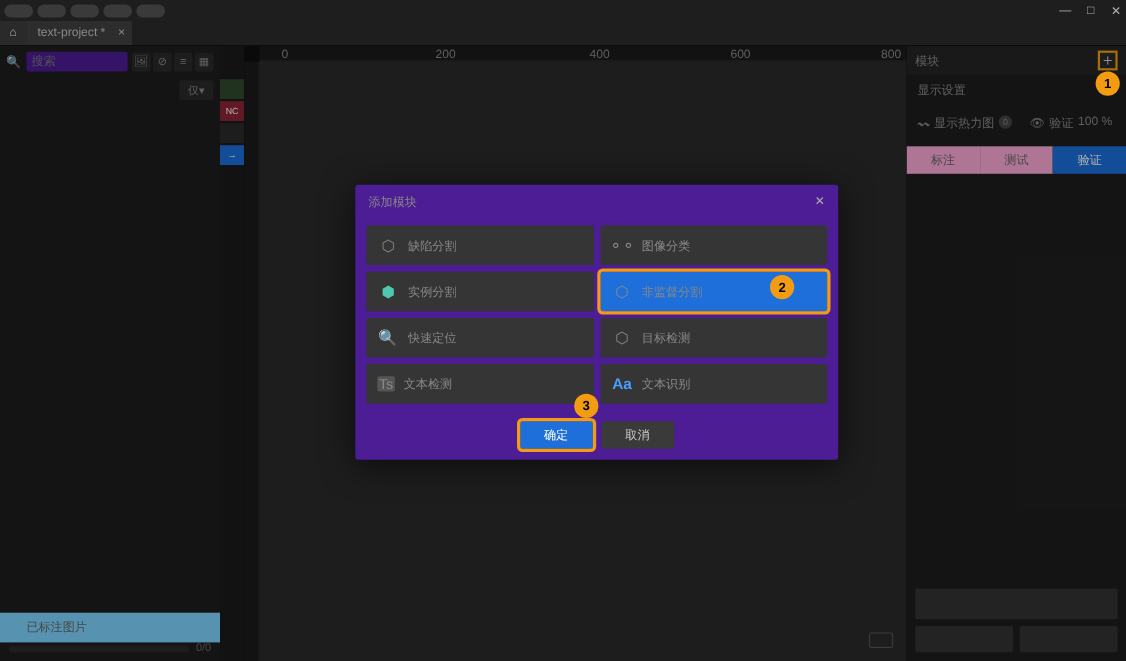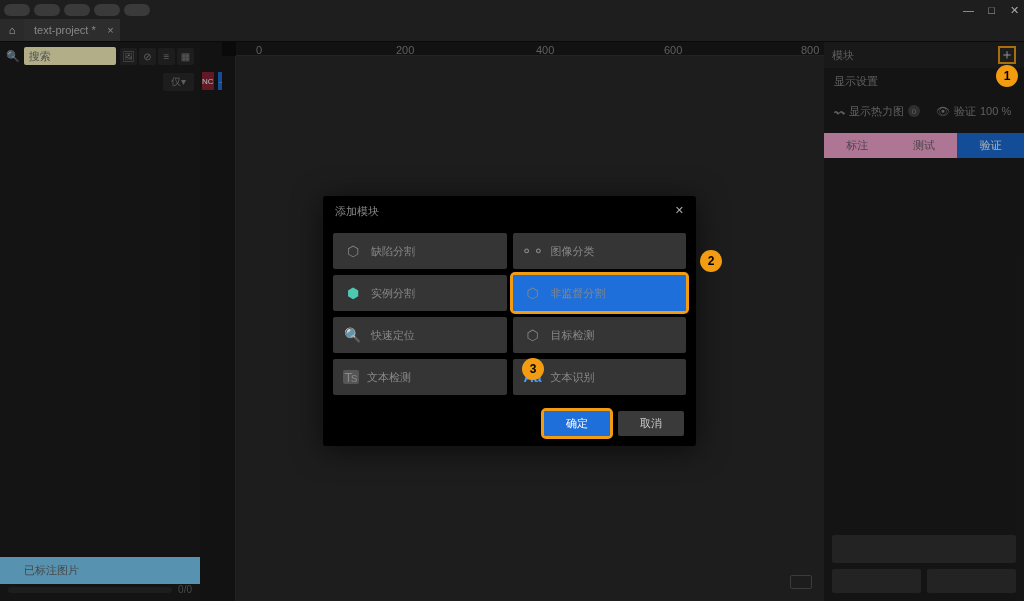--- a/index.html
+++ b/index.html
@@ -9,34 +9,34 @@
 .pill{width:26px;height:12px;background:#3a3a3a;border-radius:6px}
 .tb-right{display:flex;gap:12px;align-items:center}
 .win-btn{width:11px;height:11px;display:flex;align-items:center;justify-content:center;color:#aaa}
 .tabbar{height:22px;background:#1e1e1e;display:flex;align-items:flex-end;border-bottom:1px solid #0a0a0a}
 .home-tab{width:24px;height:22px;background:#2a2a2a;display:flex;align-items:center;justify-content:center;color:#aaa}
 .tab{height:22px;background:#2d2d2d;padding:0 24px 0 10px;display:flex;align-items:center;color:#ccc;position:relative}
 .tab-close{position:absolute;right:6px;color:#888}
 .main{display:flex;height:559px}
 .left-panel{width:200px;background:#1e1e1e;display:flex;flex-direction:column}
 .search-row{display:flex;align-items:center;padding:5px 6px;gap:4px}
-.search-input{flex:1;background:#fef9c3;border:none;padding:3px 5px;color:#888;border-radius:2px;min-width:0}
+.search-input{flex:1;background:#4c1d95;border:none;padding:3px 5px;color:#888;border-radius:2px;min-width:0}
 .search-btns{display:flex;gap:2px}
 .sb{width:17px;height:17px;background:#2a2a2a;border-radius:2px;display:flex;align-items:center;justify-content:center;color:#888;font-size:10px}
 .toolbar-row{display:flex;align-items:center;padding:3px 6px;gap:6px;justify-content:flex-end}
 .tr-btn{padding:2px 8px;background:#2a2a2a;border-radius:2px;font-size:10px;color:#888}
 .headers-row{display:flex;padding:3px 6px;gap:4px}
 .hdr{padding:2px 6px;background:#252525;border-radius:2px;font-size:10px;display:flex;align-items:center;gap:3px}
 .hdr::after{content:"▾";font-size:8px}
 .left-spacer{flex:1}
 .bottom-status{padding:6px 24px;background:#7dd3fc;color:#666}
 .progress-row{padding:0 8px 6px;display:flex;align-items:center;gap:6px}
 .prog-bar{flex:1;height:6px;background:#2a2a2a;border-radius:3px}
 .prog-text{font-size:10px;color:#666}
-.gutter{width:22px;background:#1a1a1a;display:flex;flex-direction:row;gap:2px;padding-top:30px}
+.gutter{width:22px;background:#1a1a1a;display:flex;flex-direction:column;gap:2px;padding-top:30px}
 .gutter-item{height:18px;background:#2a2a2a;display:flex;align-items:center;justify-content:center;font-size:8px;color:#666}
 .gutter-item.g-green{background:#2d4a2d}
 .gutter-item.g-red{background:#8b2635;color:#fff}
 .gutter-item.g-blue{background:#1e6fd9;color:#fff}
 .center{flex:1;background:#0f0f0f;display:flex;flex-direction:column;position:relative}
 .center-toolbar{height:26px;background:#2a2a2a;display:flex;align-items:center;padding:0 10px;color:#888}
 .ruler-h{height:14px;background:#1a1a1a;border-bottom:1px solid #333;position:relative;font-size:8px;color:#555;margin-left:14px}
 .ruler-tick{position:absolute;top:2px}
 .canvas-area{flex:1;display:flex}
 .ruler-v{width:14px;background:#1a1a1a;border-right:1px solid #333}
@@ -51,28 +51,28 @@
 .disp-item{display:flex;align-items:center;gap:4px;color:#888}
 .tab-btns{display:flex;margin:6px 0}
 .tab-btn{flex:1;padding:5px 0;text-align:center;background:#f9a8d4;color:#666}
 .tab-btn.active{background:#1e6fd9;color:#fff}
 .rp-spacer{flex:1}
 .rp-bottom{padding:8px}
 .big-btn{width:100%;height:28px;background:#333;margin-bottom:6px;border-radius:2px}
 .two-btns{display:flex;gap:6px}
 .small-btn{flex:1;height:24px;background:#333;border-radius:2px}
 
-.modal{position:absolute;left:323px;top:196px;width:373px;background:#000000;border-radius:3px;box-shadow:0 4px 30px rgba(0,0,0,.6)}
+.modal{position:absolute;left:323px;top:168px;width:439px;background:#4c1d95;border-radius:3px;box-shadow:0 4px 30px rgba(0,0,0,.6)}
 .modal-title{display:flex;justify-content:space-between;padding:8px 12px;color:#ccc}
 .modal-close{color:#aaa;cursor:pointer}
 .modal-grid{display:grid;grid-template-columns:1fr 1fr;gap:6px;padding:6px 10px}
 .mod-item{display:flex;align-items:center;gap:8px;padding:8px 10px;background:#353535;border-radius:2px;color:#ccc}
 .mod-item.selected{background:#1e6fd9;color:#fff;outline:3px solid #f39c12}
 .mod-icon{width:20px;height:20px;display:flex;align-items:center;justify-content:center;font-size:14px}
-.modal-btns{display:flex;justify-content:flex-end;gap:8px;padding:10px 12px}
+.modal-btns{display:flex;justify-content:center;gap:8px;padding:10px 12px}
 .m-btn{padding:5px 22px;background:#3a3a3a;color:#ccc;border-radius:2px}
 .m-btn.primary{background:#1e6fd9;color:#fff;outline:3px solid #f39c12}
 
 .anno{position:absolute;width:22px;height:22px;background:#f39c12;border-radius:50%;display:flex;align-items:center;justify-content:center;color:#000;font-weight:bold;font-size:12px;z-index:100}
 .overlay{position:absolute;inset:0;top:42px;background:rgba(0,0,0,.3);pointer-events:none}
 </style>
 </head>
 <body>
 
 <div class="titlebar">

